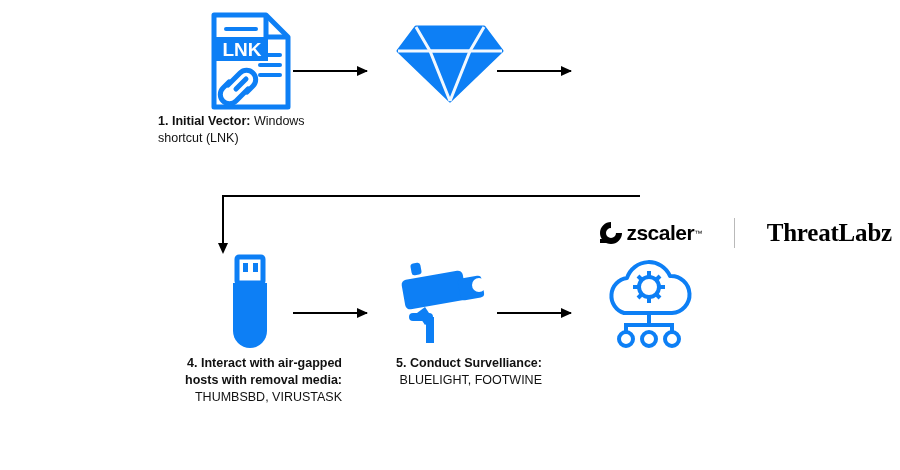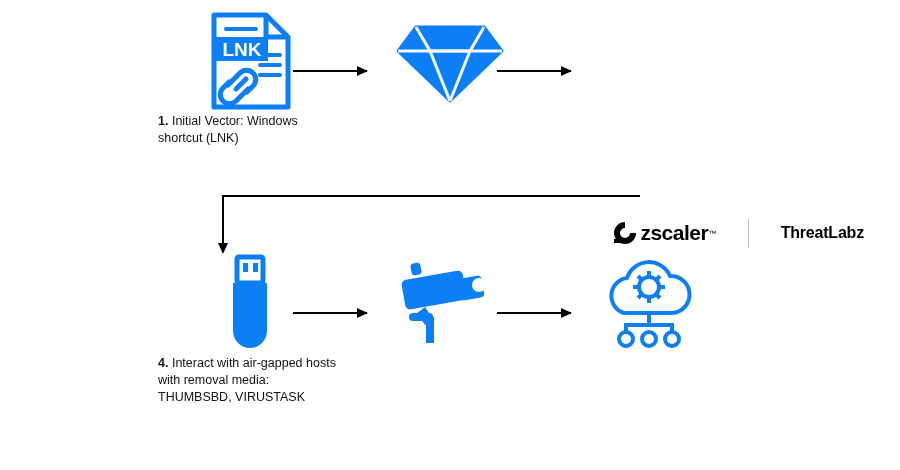--- a/index.html
+++ b/index.html
@@ -20,42 +20,42 @@
     height: 380px;
   }
 
   
   .row {
     position: absolute;
     display: flex;
     align-items: flex-start;
   }
   .row-1 { top: 8px; left: 150px; }
-  .row-2 { top: 250px; left: 150px; }
+  .row-2 { top: 250px; left: 150px; text-align: right; }
 
   .step {
     position: relative;
     width: 200px;
   }
   .icon-wrap {
     height: 105px;
     display: flex;
     align-items: center;
     justify-content: center;
   }
   .caption {
     font-size: 12.5px;
     line-height: 1.35;
     padding: 0 8px;
   }
   .caption .num {
     font-weight: bold;
   }
   .caption .lbl {
-    font-weight: normal;
+    font-weight: bold;
   }
   .caption .val {
     font-weight: normal;
   }
 
   
   .arrow-h {
     position: absolute;
     width: 74px;
     height: 2px;
@@ -110,43 +110,44 @@
     height: 0;
     border-top: 11px solid #000;
     border-left: 5.5px solid transparent;
     border-right: 5.5px solid transparent;
   }
 
   
   .logo {
     position: absolute;
     top: 218px;
-    right: 36px;
+    right: 8px;
     display: flex;
     align-items: center;
     gap: 32px;
   }
   .logo .zs {
     display: flex;
     align-items: center;
     font-weight: bold;
     font-size: 21px;
     letter-spacing: -0.5px;
     color: #000;
   }
   .logo .divider {
     width: 1px;
     height: 30px;
     background: #b9b9b9;
   }
   .logo .tl {
     font-weight: bold;
-    font-size: 16px;
+    font-size: 25px;
     letter-spacing: -0.2px;
     color: #000;
+    font-family: Liberation Serif, serif;
   }
   .logo .tm {
     font-size: 8px;
     vertical-align: super;
     font-weight: normal;
   }
 </style>
 </head>
 <body>
 
@@ -230,20 +231,25 @@
       <div class="icon-wrap">
         <svg width="110" height="92" viewBox="0 0 110 92" aria-hidden="true">
           <rect x="8" y="18" width="62" height="30" rx="5" transform="rotate(-10 39 33)" fill="#0d7ff5"></rect>
           <rect x="64" y="20" width="24" height="22" rx="4" transform="rotate(-10 76 31)" fill="#0d7ff5"></rect>
           <circle cx="84" cy="28" r="7" fill="#ffffff"></circle>
           <rect x="16" y="6" width="10" height="12" rx="3" transform="rotate(-10 21 12)" fill="#0d7ff5"></rect>
           <path d="M30 50 L38 62 L30 68 L22 56 Z" fill="#0d7ff5"></path>
           <rect x="31" y="60" width="8" height="26" fill="#0d7ff5"></rect>
           <rect x="14" y="56" width="24" height="8" rx="4" fill="#0d7ff5"></rect>
         </svg>
+      </div>
+      <div class="caption">
+        <span class="num">5.</span>
+        <span class="lbl">Conduct Survelliance:</span>
+        <span class="val">BLUELIGHT, FOOTWINE</span>
       </div>
     </div>
 
     <div class="step">
       <div class="icon-wrap">
         <svg width="104" height="96" viewBox="0 0 104 96" aria-hidden="true">
           <path d="M26 58 a18 18 0 0 1 3 -35 a23 23 0 0 1 43 -2 a17 17 0 0 1 2 37 Z" fill="none" stroke="#0d7ff5" stroke-width="4" stroke-linejoin="round"></path>
           <g fill="none" stroke="#0d7ff5" stroke-width="4">
             <circle cx="51" cy="32" r="10"></circle>
             <path d="M51 16 v6 M51 42 v6 M35 32 h6 M61 32 h6 M40 21 l4 4 M58 39 l4 4 M62 21 l-4 4 M44 39 l-4 4"></path>

